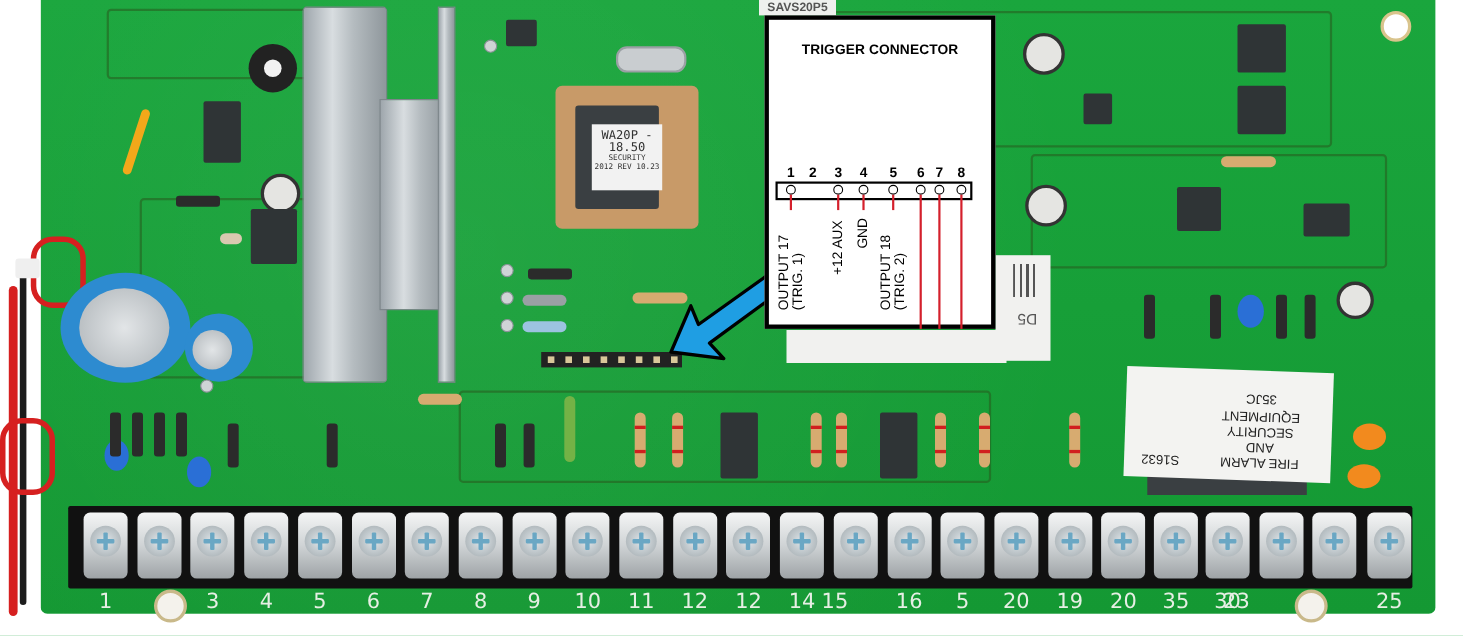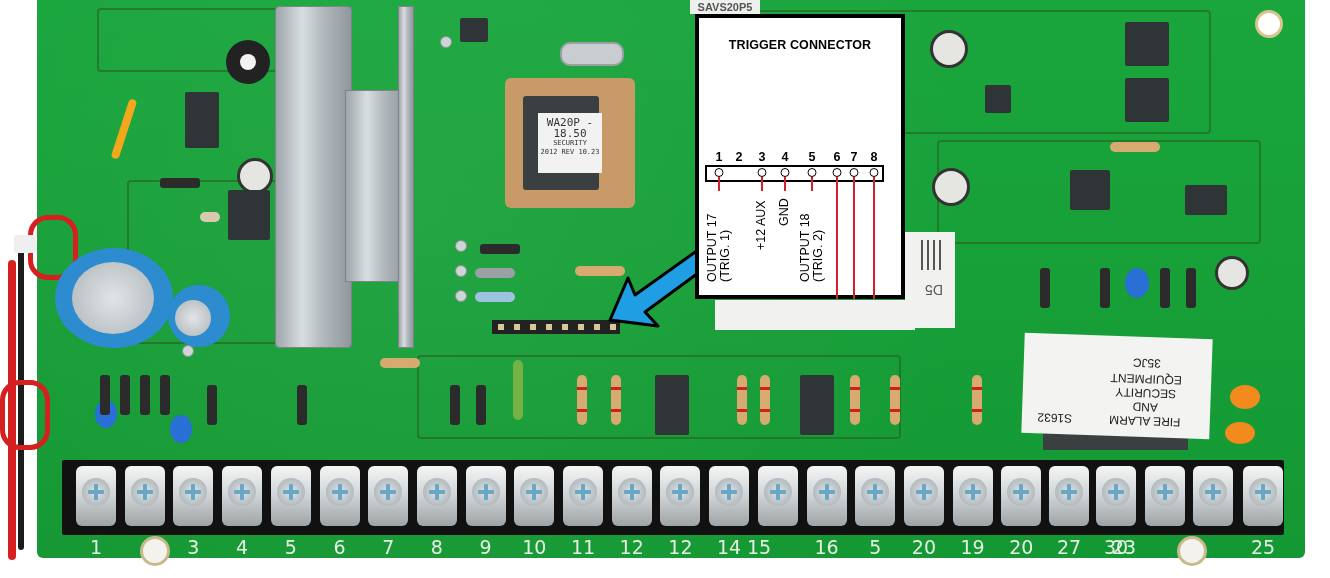--- a/index.html
+++ b/index.html
@@ -366,21 +366,21 @@
     <div class="term-num" style="left: 563px;">11</div>
     <div class="term-num" style="left: 611.7px;">12</div>
     <div class="term-num" style="left: 660.4px;">12</div>
     <div class="term-num" style="left: 709.1px;">14</div>
     <div class="term-num" style="left: 739px;">15</div>
     <div class="term-num" style="left: 806.5px;">16</div>
     <div class="term-num" style="left: 855.2px;">5</div>
     <div class="term-num" style="left: 903.9px;">20</div>
     <div class="term-num" style="left: 952.6px;">19</div>
     <div class="term-num" style="left: 1001.3px;">20</div>
-    <div class="term-num" style="left: 1049px;">27</div>
+    <div class="term-num" style="left: 1049px;">35</div>
     <div class="term-num" style="left: 1096px;">30</div>
     <div class="term-num" style="left: 1104px;">23</div>
     <div class="term-num" style="left: 1193px;"></div>
     <div class="term-num" style="left: 1243px;">25</div>
   </div>
 
 <div class="mount-hole" style="left:140px;top:536px;width:24px;height:24px;"></div>
 <div class="mount-hole" style="left:1177px;top:536px;width:24px;height:24px;"></div>
 <div class="mount-hole" style="left:1255px;top:10px;width:22px;height:22px;border-color:#d9c48c;background:#fff;"></div>
 

